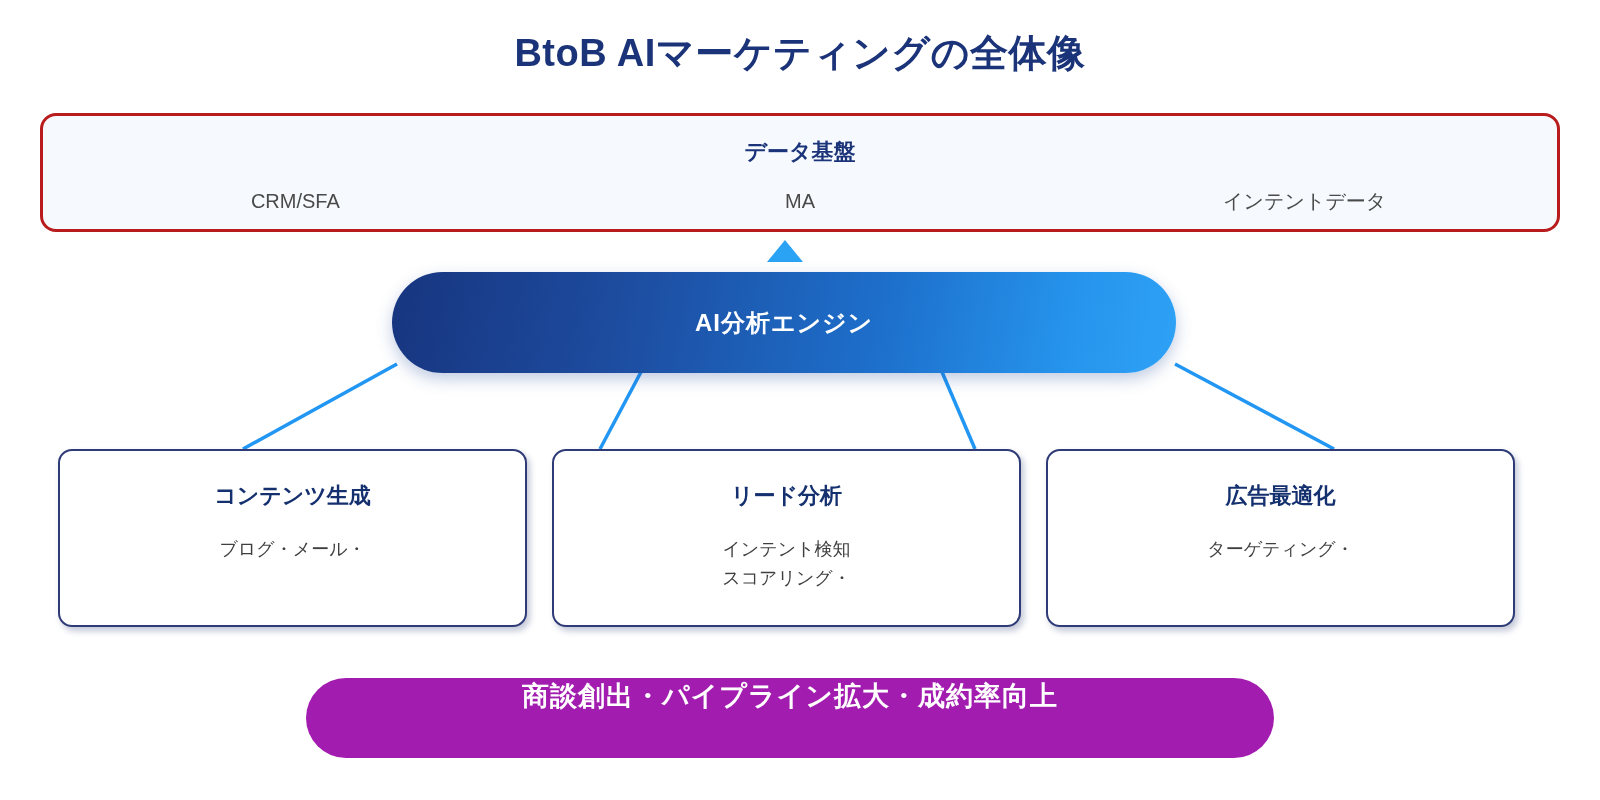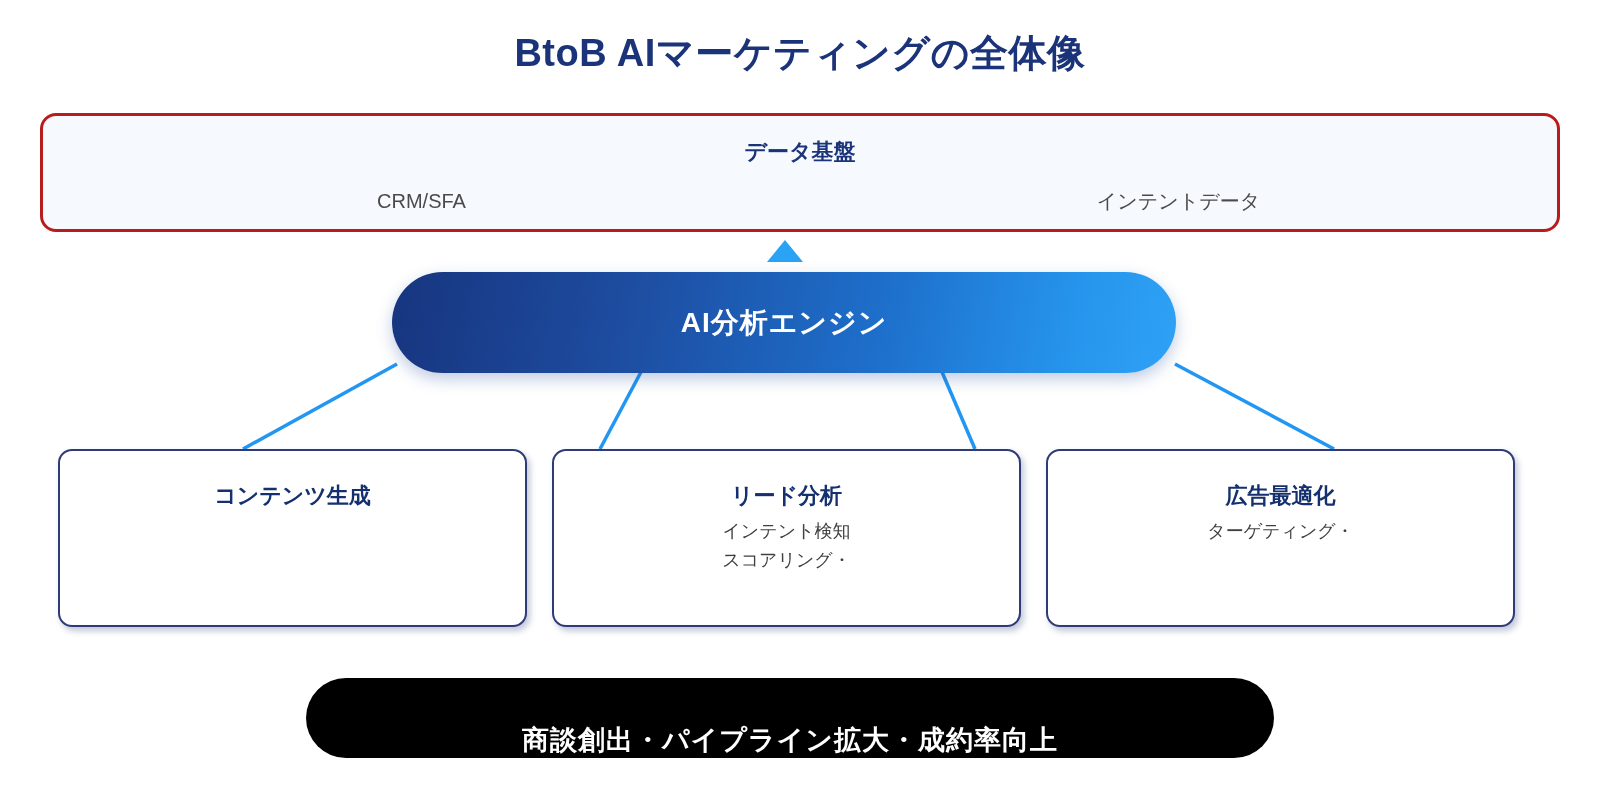--- a/index.html
+++ b/index.html
@@ -88,21 +88,21 @@
     width: 784px;
     height: 101px;
     border-radius: 51px;
     background: linear-gradient(100deg, #17357f 0%, #1d4b9e 28%, #1d6fcb 62%, #2694ec 86%, #2ea2f6 100%);
     box-shadow: 0 6px 16px rgba(25,70,150,0.28);
     display: flex;
     align-items: center;
     justify-content: center;
   }
   #ai-engine-label {
-    font-size: 28px;
+    font-size: 24px;
     font-weight: bold;
     color: #ffffff;
     letter-spacing: 1px;
   }
 
   
   #connectors {
     position: absolute;
     left: 0;
     top: 0;
@@ -127,41 +127,41 @@
     border: 2px solid #2e3b77;
     border-radius: 14px;
     box-shadow: 3px 4px 6px rgba(40,55,110,0.28);
     padding-top: 30px;
     text-align: center;
   }
   .card-title {
     font-size: 22px;
     font-weight: bold;
     color: #14306f;
-    margin-bottom: 6px;
+    margin-bottom: 24px;
     white-space: nowrap;
   }
   .card-line {
     font-size: 18px;
     color: #3f3f3f;
     line-height: 1.6;
     white-space: nowrap;
   }
 
   
   #outcome {
     position: absolute;
     left: 306px;
     top: 678px;
     width: 968px;
     height: 80px;
     border-radius: 40px;
-    background: #000000;
-    display: flex;
-    align-items: flex-end;
+    background: #a21caf;
+    display: flex;
+    align-items: flex-start;
     justify-content: center;
   }
   #outcome-label {
     font-size: 27px;
     font-weight: bold;
     color: #ffffff;
     letter-spacing: 1px;
     white-space: nowrap;
   }
 </style>
@@ -169,20 +169,21 @@
 <body>
 
 <div id="canvas">
 
   <div id="page-title">BtoB AIマーケティングの全体像</div>
 
   <div id="data-platform">
     <div id="data-platform-title">データ基盤</div>
     <div id="data-platform-items">
       <div class="dp-item">CRM/SFA</div>
+      <div class="dp-item">MA</div>
       <div class="dp-item">インテントデータ</div>
     </div>
   </div>
 
   <div id="up-arrow"></div>
 
   <svg id="connectors" viewBox="0 0 1600 800" xmlns="http://www.w3.org/2000/svg">
     <line x1="397" y1="364" x2="243" y2="449" stroke="#2196f3" stroke-width="3.5"></line>
     <line x1="641" y1="372" x2="600" y2="449" stroke="#2196f3" stroke-width="3.5"></line>
     <line x1="942" y1="372" x2="975" y2="449" stroke="#2196f3" stroke-width="3.5"></line>
@@ -190,20 +191,21 @@
   </svg>
 
   <div id="ai-engine">
     <span id="ai-engine-label">AI分析エンジン</span>
   </div>
 
   <div id="cards">
 
     <div class="card">
       <div class="card-title">コンテンツ生成</div>
+      <div class="card-line">ブログ・メール・</div>
     </div>
 
     <div class="card">
       <div class="card-title">リード分析</div>
       <div class="card-line">インテント検知</div>
       <div class="card-line">スコアリング・</div>
     </div>
 
     <div class="card">
       <div class="card-title">広告最適化</div>

